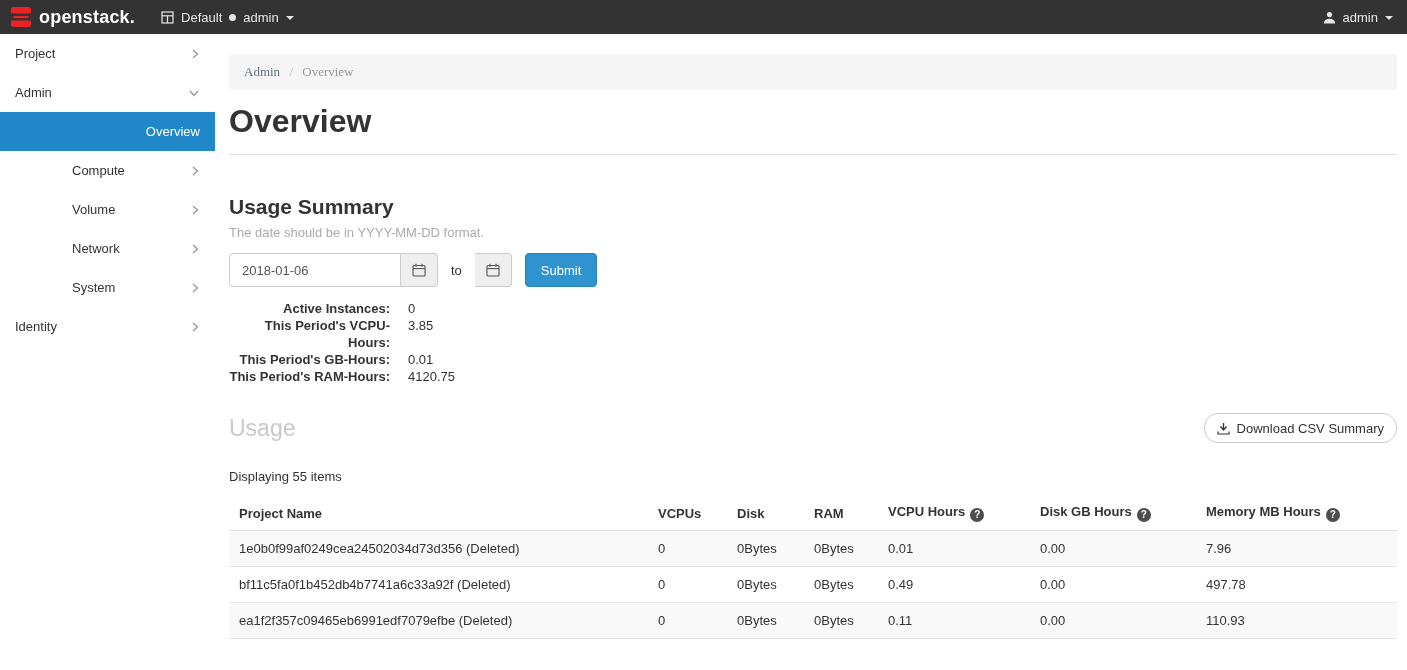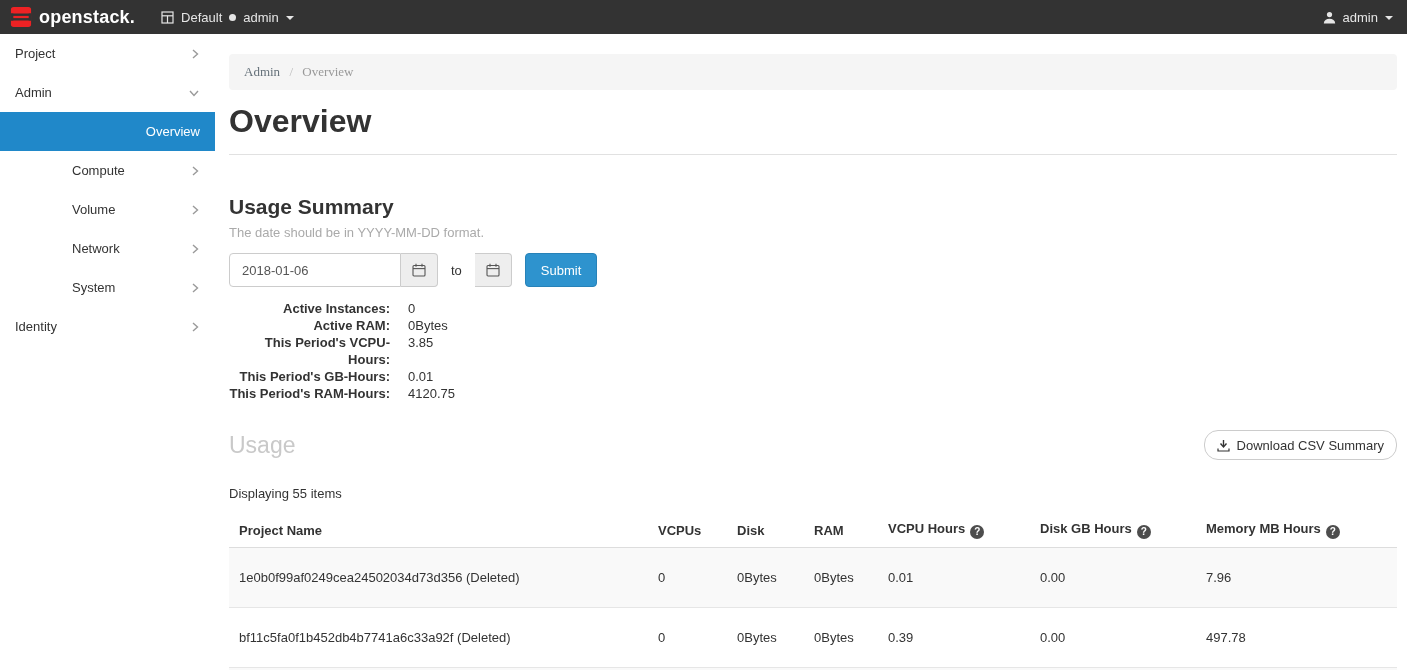--- a/index.html
+++ b/index.html
@@ -65,21 +65,21 @@
   .usage-title { font-size:23px; font-weight:normal; color:#c9c9c9; }
   .download-btn { height:30px; background:#fff; border:1px solid #ccc; border-radius:14px;
        padding:0 12px; display:flex; align-items:center; gap:7px; font-size:13px; color:#333;
        font-family:"Liberation Sans", sans-serif; cursor:pointer; }
 
   .count { margin-top:26px; }
 
   table { width:100%; border-collapse:collapse; margin-top:12px; table-layout:fixed; }
   th { text-align:left; font-weight:bold; padding:8px 10px; font-size:13px;
        border-bottom:1px solid #ddd; cursor:pointer; white-space:nowrap; }
-  td { padding:22px 10px; font-size:13px; border-top:1px solid #e6e6e6; white-space:nowrap;
+  td { padding:10px 10px; font-size:13px; border-top:1px solid #e6e6e6; white-space:nowrap;
        overflow:hidden; text-overflow:ellipsis; }
   tbody tr:nth-child(odd) { background:#f9f9f9; }
   tbody tr:last-child td { border-bottom:1px solid #e6e6e6; }
   .help-icon { display:inline-block; width:14px; height:14px; border-radius:50%;
        background:#4d4d4d; color:#fff; font-size:10px; line-height:14px; text-align:center;
        font-weight:bold; margin-left:5px; vertical-align:-2px; cursor:pointer; }
 </style>
 </head>
 <body>
 
@@ -227,24 +227,20 @@
           </span>
         </button>
       </div>
       <button type="button" class="submit-btn">Submit</button>
     </form>
 
     <div class="stats">
       <div class="stat-row">
         <div class="stat-label">Active Instances:</div>
         <div class="stat-value">0</div>
-      </div>
-      <div class="stat-row">
-        <div class="stat-label">Active RAM:</div>
-        <div class="stat-value">0Bytes</div>
       </div>
       <div class="stat-row">
         <div class="stat-label">This Period's VCPU-Hours:</div>
         <div class="stat-value">3.85</div>
       </div>
       <div class="stat-row">
         <div class="stat-label">This Period's GB-Hours:</div>
         <div class="stat-value">0.01</div>
       </div>
       <div class="stat-row">
@@ -298,21 +294,21 @@
           <td>0Bytes</td>
           <td>0.01</td>
           <td>0.00</td>
           <td>7.96</td>
         </tr>
         <tr>
           <td>bf11c5fa0f1b452db4b7741a6c33a92f (Deleted)</td>
           <td>0</td>
           <td>0Bytes</td>
           <td>0Bytes</td>
-          <td>0.39</td>
+          <td>0.49</td>
           <td>0.00</td>
           <td>497.78</td>
         </tr>
         <tr>
           <td>ea1f2f357c09465eb6991edf7079efbe (Deleted)</td>
           <td>0</td>
           <td>0Bytes</td>
           <td>0Bytes</td>
           <td>0.11</td>
           <td>0.00</td>

